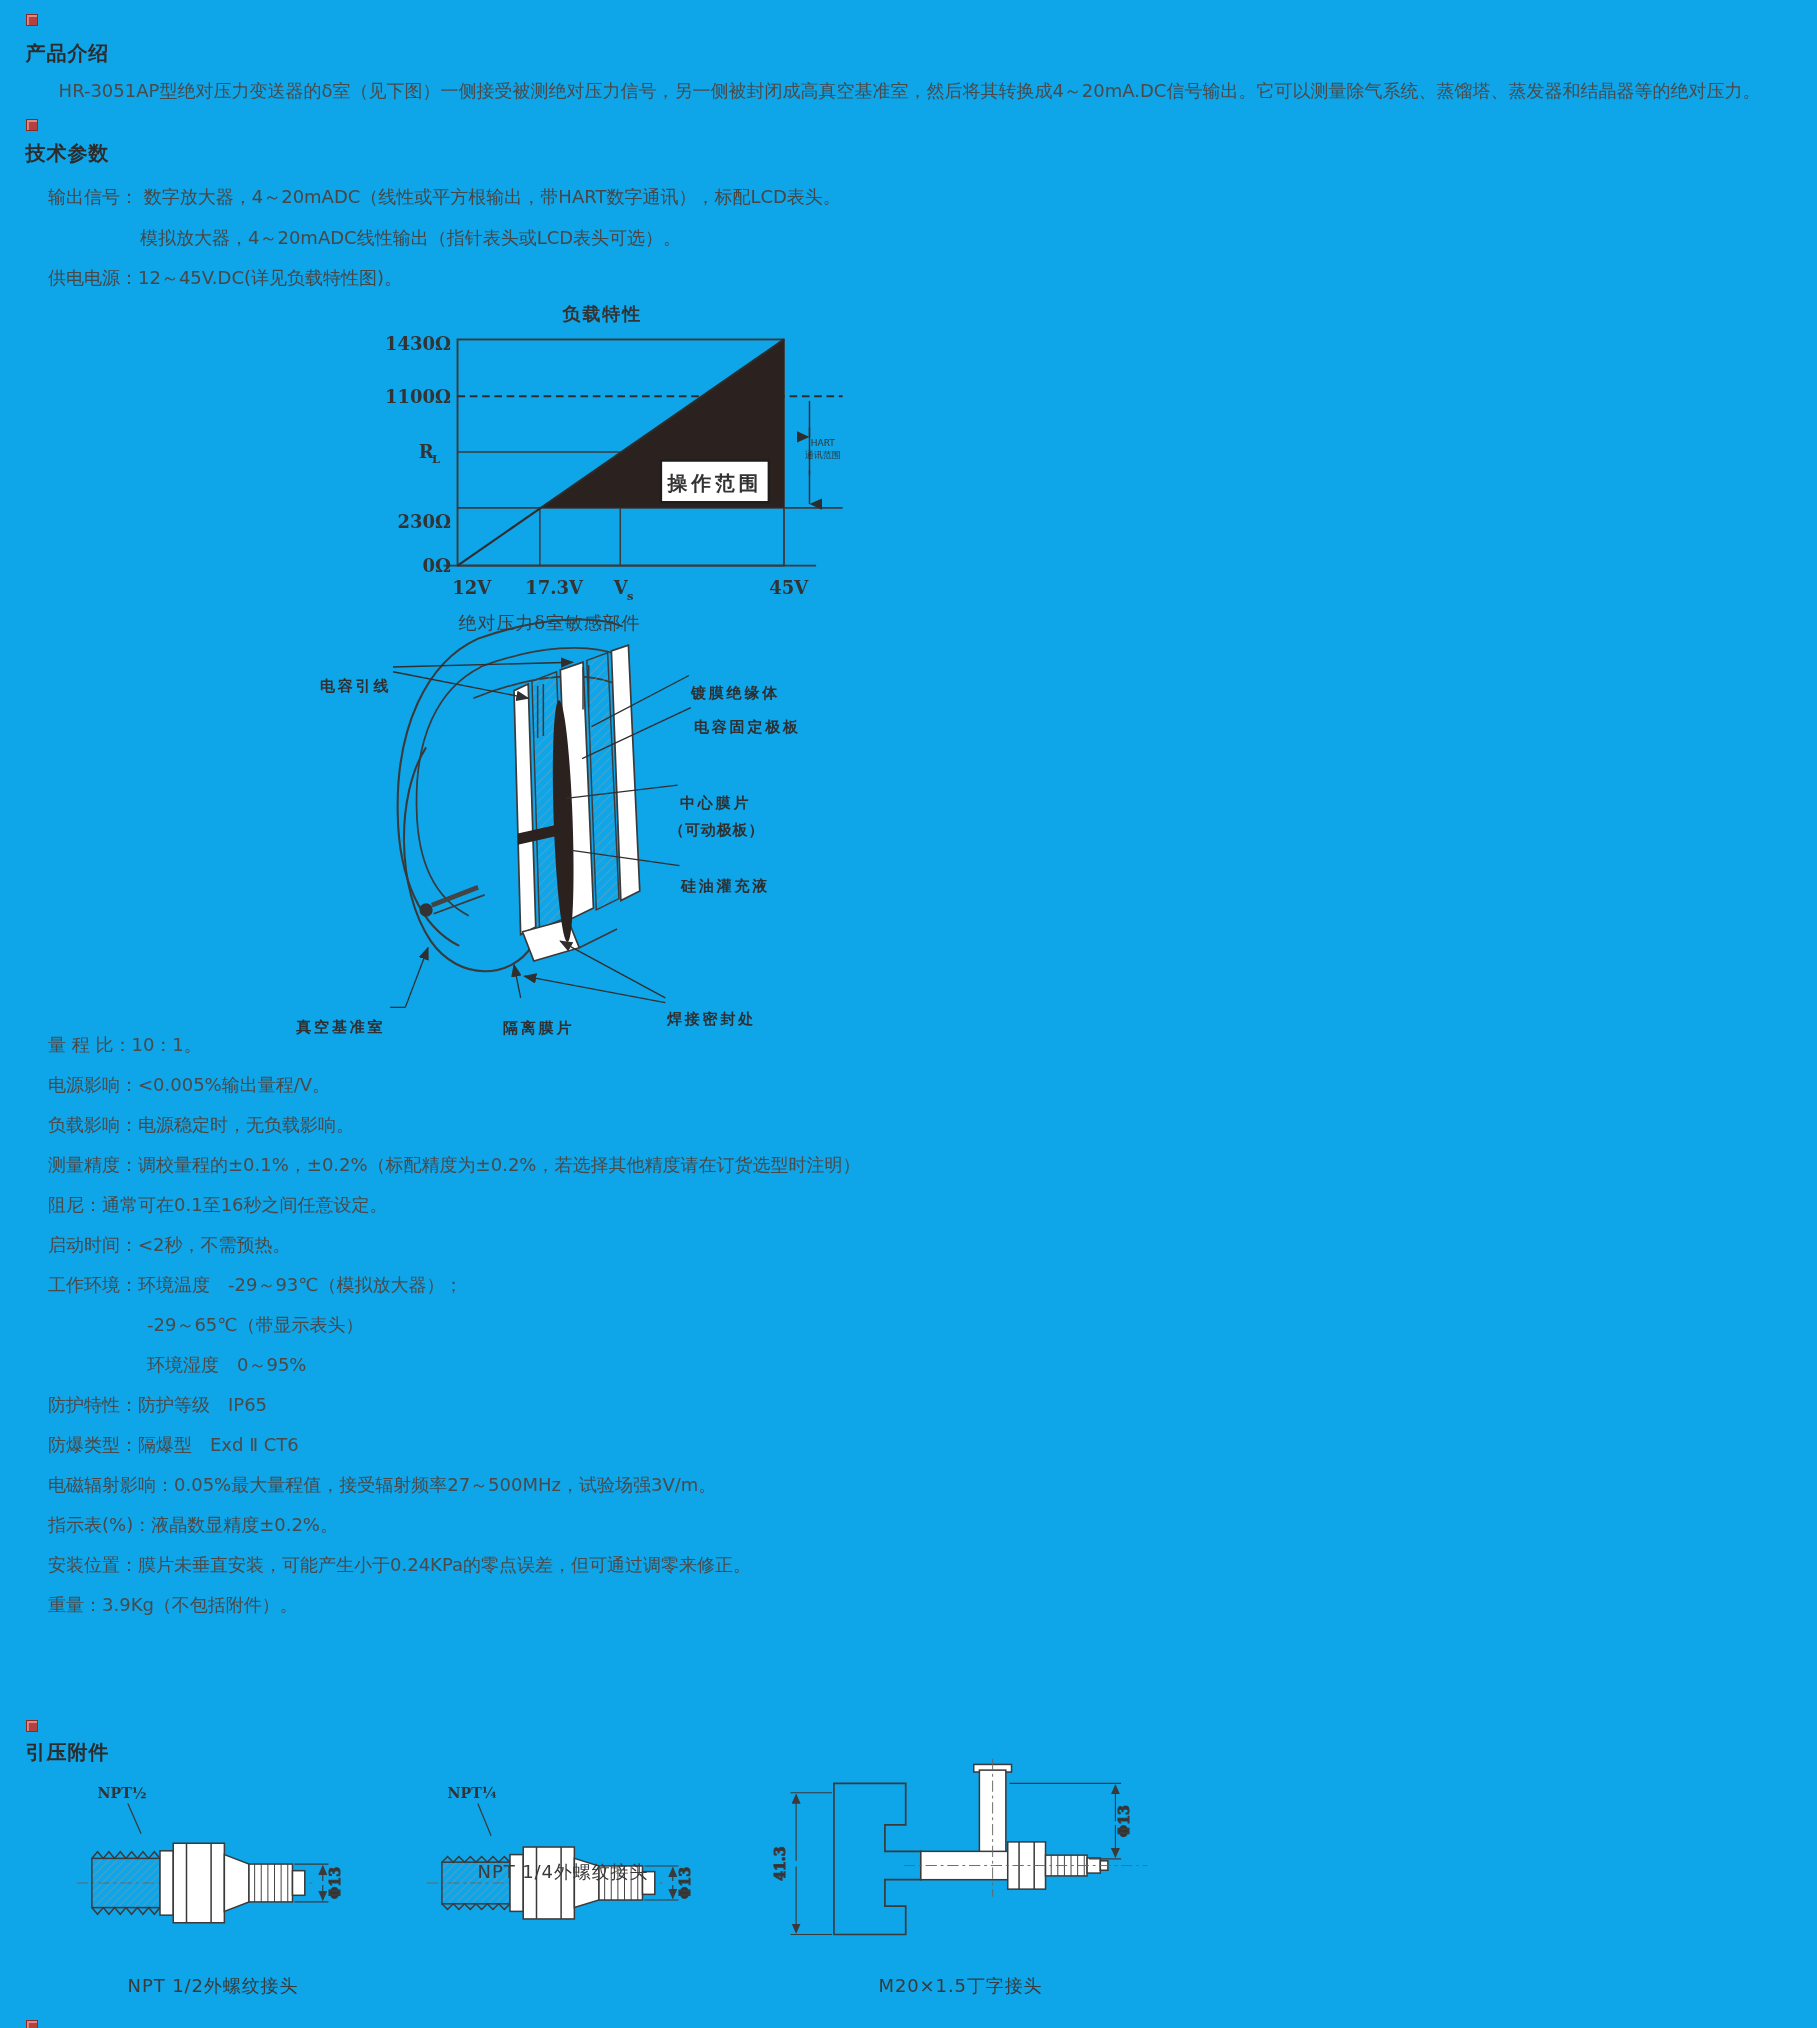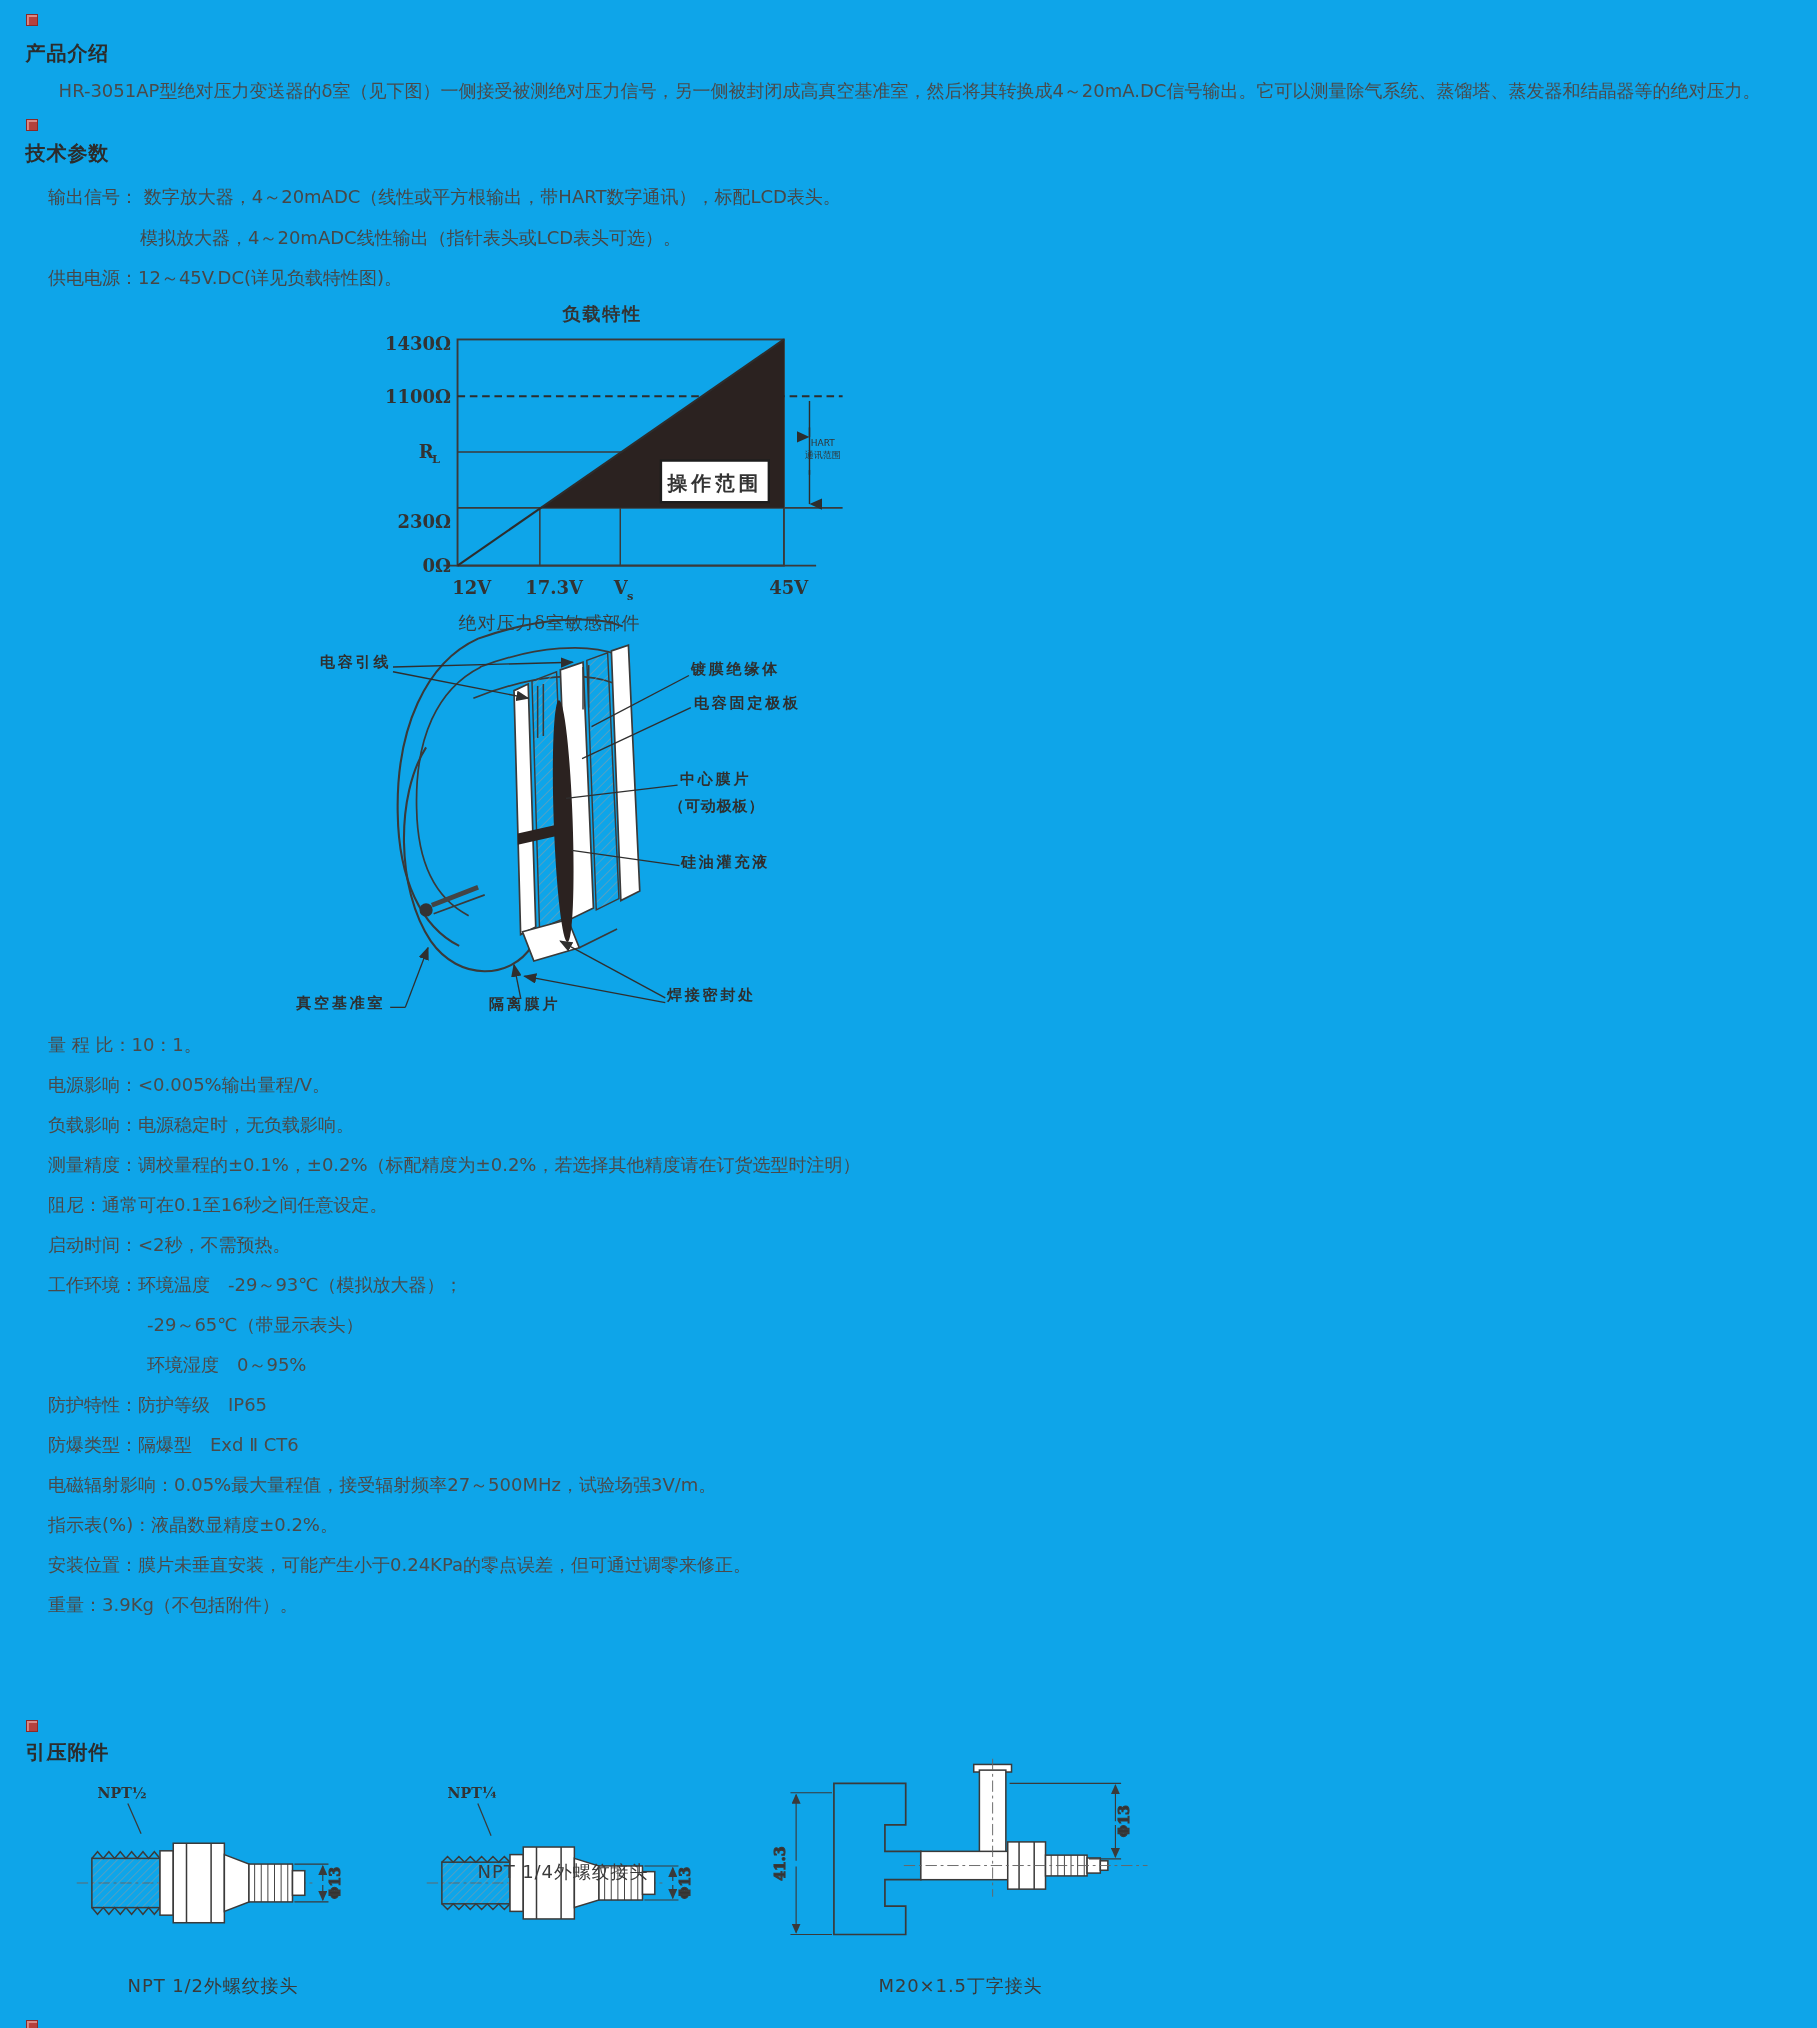--- a/index.html
+++ b/index.html
@@ -10,21 +10,21 @@
   .h{position:absolute;left:25.6px;font-size:20px;font-weight:bold;color:#2c2c2c;
      letter-spacing:0.9px;white-space:nowrap;}
   .t{position:absolute;font-size:18px;white-space:nowrap;}
   .para{position:absolute;left:25.6px;top:79px;width:1779px;font-size:18px;
         text-indent:33px;white-space:nowrap;color:#4a4a4a;}
   .chart-wrap{position:absolute;left:360px;top:295px;width:530px;height:316px;}
   .caption{position:absolute;font-size:18px;color:#3d3d3d;text-align:center;
            letter-spacing:0.9px;white-space:nowrap;font-family:"DejaVu Serif",serif;}
   .sensor-wrap{position:absolute;left:284px;top:615px;width:530px;height:416px;}
   .dg-label{position:absolute;font-size:15px;color:#2f2f2f;letter-spacing:2.8px;
-            white-space:nowrap;font-family:"DejaVu Serif",serif;font-weight:bold;}
+            white-space:nowrap;font-family:"DejaVu Serif",serif;font-weight:bold;margin-top:24px;}
   .specs{position:absolute;left:48px;top:1025px;}
   .specs .row{height:40px;line-height:40px;font-size:18px;white-space:nowrap;color:#4a4a4a;}
   .specs .ind{margin-left:99px;}
   .fit-wrap{position:absolute;}
   .fit-caption{position:absolute;font-size:18px;text-align:center;color:#3a3a3a;
                white-space:nowrap;letter-spacing:0.9px;}
   svg text{fill:#333;}
   .axlab{font-family:"DejaVu Serif",serif;font-weight:bold;font-size:19px;}
   .smlab{font-family:"DejaVu Sans",sans-serif;font-size:9.5px;}
   .cl{stroke:#666;stroke-width:1;stroke-dasharray:12 4 3 4;fill:none;}
@@ -165,21 +165,21 @@
     </svg>
 
     <div class="dg-label" style="left:36px;top:38px">电容引线</div>
     <div class="dg-label" style="left:407px;top:45px">镀膜绝缘体</div>
     <div class="dg-label" style="left:410px;top:79px">电容固定极板</div>
     <div class="dg-label" style="left:396px;top:155px">中心膜片</div>
     <div class="dg-label" style="left:385px;top:182px;letter-spacing:0.9px">（可动极板）</div>
     <div class="dg-label" style="left:397px;top:238px">硅油灌充液</div>
     <div class="dg-label" style="left:383px;top:371px">焊接密封处</div>
     <div class="dg-label" style="left:12.3px;top:379px">真空基准室</div>
-    <div class="dg-label" style="left:205px;top:380px">隔离膜片</div>
+    <div class="dg-label" style="left:219px;top:380px">隔离膜片</div>
   </div>
 
   <div class="specs">
     <div class="row">量 程 比：10：1。</div>
     <div class="row">电源影响：&lt;0.005%输出量程/V。</div>
     <div class="row">负载影响：电源稳定时，无负载影响。</div>
     <div class="row">测量精度：调校量程的±0.1%，±0.2%（标配精度为±0.2%，若选择其他精度请在订货选型时注明）</div>
     <div class="row">阻尼：通常可在0.1至16秒之间任意设定。</div>
     <div class="row">启动时间：&lt;2秒，不需预热。</div>
     <div class="row">工作环境：环境温度　-29～93℃（模拟放大器）；</div>

